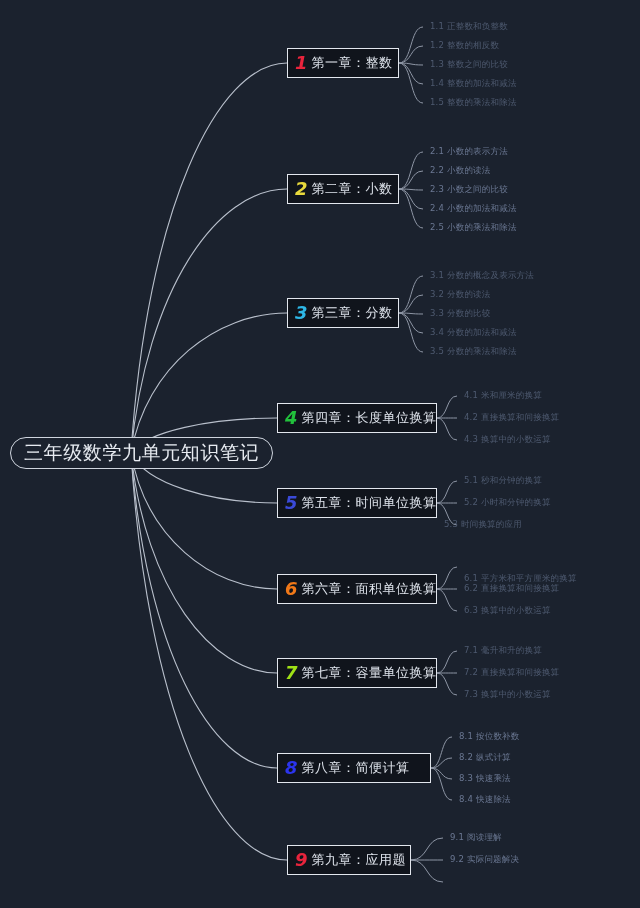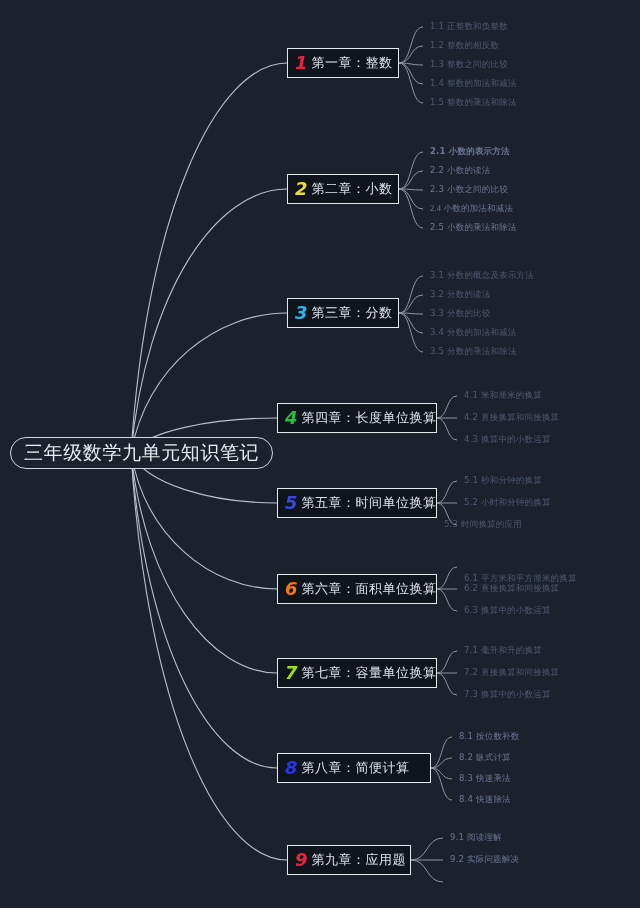--- a/index.html
+++ b/index.html
@@ -182,24 +182,24 @@
         <span class="num" style="color: rgb(232, 36, 60);">9</span>
         <span class="ctitle">第九章：应用题</span>
       </div>
     </div>
   <div id="leaf-layer">
       <div class="leaf" style="left: 430px; top: 22px;">1.1 正整数和负整数</div>
       <div class="leaf" style="left: 430px; top: 41px;">1.2 整数的相反数</div>
       <div class="leaf" style="left: 430px; top: 60px;">1.3 整数之间的比较</div>
       <div class="leaf" style="left: 430px; top: 79px;">1.4 整数的加法和减法</div>
       <div class="leaf" style="left: 430px; top: 98px;">1.5 整数的乘法和除法</div>
-      <div class="leaf bright" style="left: 430px; top: 147px; font-weight: bold;">2.1 小数的表示方法</div>
+      <div class="leaf bright" style="left: 430px; top: 147px;">2.1 小数的表示方法</div>
       <div class="leaf bright" style="left: 430px; top: 166px;">2.2 小数的读法</div>
       <div class="leaf bright" style="left: 430px; top: 185px;">2.3 小数之间的比较</div>
-      <div class="leaf bright" style="left: 430px; top: 204px; font-family: Liberation Serif, serif;">2.4 小数的加法和减法</div>
+      <div class="leaf bright" style="left: 430px; top: 204px;">2.4 小数的加法和减法</div>
       <div class="leaf bright" style="left: 430px; top: 223px;">2.5 小数的乘法和除法</div>
       <div class="leaf" style="left: 430px; top: 271px;">3.1 分数的概念及表示方法</div>
       <div class="leaf" style="left: 430px; top: 290px;">3.2 分数的读法</div>
       <div class="leaf" style="left: 430px; top: 309px;">3.3 分数的比较</div>
       <div class="leaf" style="left: 430px; top: 328px;">3.4 分数的加法和减法</div>
       <div class="leaf" style="left: 430px; top: 347px;">3.5 分数的乘法和除法</div>
       <div class="leaf" style="left: 464px; top: 391px;">4.1 米和厘米的换算</div>
       <div class="leaf" style="left: 464px; top: 413px;">4.2 直接换算和间接换算</div>
       <div class="leaf" style="left: 464px; top: 435px;">4.3 换算中的小数运算</div>
       <div class="leaf" style="left: 464px; top: 476px;">5.1 秒和分钟的换算</div>

